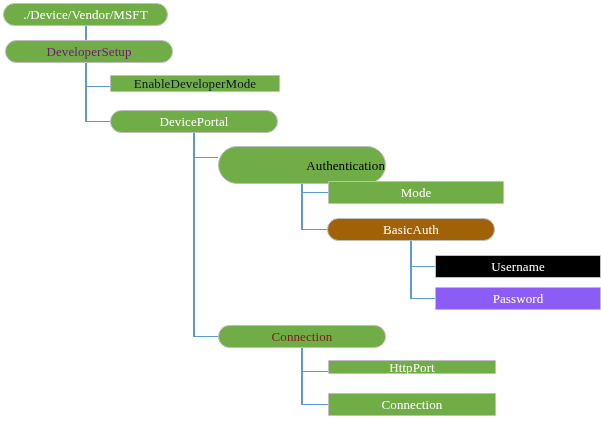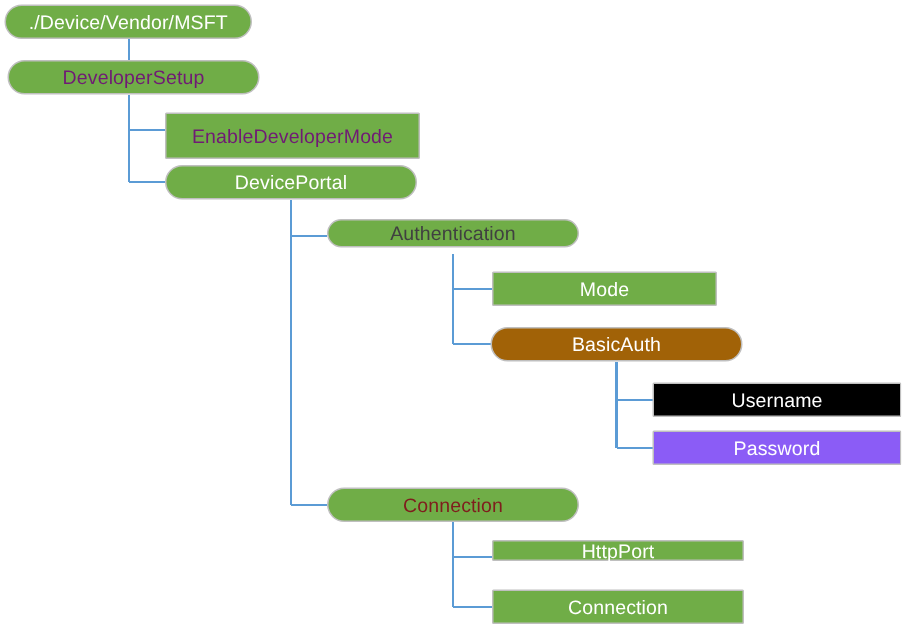--- a/index.html
+++ b/index.html
@@ -6,21 +6,21 @@
     margin: 0;
     padding: 0;
     background: #ffffff;
   }
   #canvas {
     position: relative;
     width: 601px;
     height: 428px;
     background: #ffffff;
     overflow: hidden;
-    font-family: Liberation Sans, sans-serif;
+    font-family: Liberation Serif, serif;
   }
   #connector-layer {
     position: absolute;
     left: 0;
     top: 0;
     width: 601px;
     height: 428px;
     pointer-events: none;
   }
   .node {
@@ -91,30 +91,30 @@
     </g>
   </svg>
 
   <div id="node-layer">
       <div class="node rounded" style="left: 3px; top: 3px; width: 165px; height: 23px; background: rgb(112, 173, 71); color: rgb(255, 255, 255); border-color: rgb(191, 191, 191);">
         <span class="node-label">./Device/Vendor/MSFT</span>
       </div>
       <div class="node rounded" style="left: 5px; top: 40px; width: 168px; height: 23px; background: rgb(112, 173, 71); color: #701a75; border-color: rgb(191, 191, 191);">
         <span class="node-label">DeveloperSetup</span>
       </div>
-      <div class="node square" style="left: 110px; top: 75px; width: 170px; height: 31px; background: rgb(112, 173, 71); color: #701a75; border-color: rgb(191, 191, 191); text-align: center;">
+      <div class="node square" style="left: 110px; top: 75px; width: 170px; height: 17px; background: rgb(112, 173, 71); color: #0f172a; border-color: rgb(191, 191, 191); text-align: center;">
         <span class="node-label">EnableDeveloperMode</span>
       </div>
       <div class="node rounded" style="left: 110px; top: 110px; width: 168px; height: 23px; background: rgb(112, 173, 71); color: rgb(255, 255, 255); border-color: rgb(191, 191, 191);">
         <span class="node-label">DevicePortal</span>
       </div>
-      <div class="node rounded" style="left: 218px; top: 146px; width: 168px; height: 19px; background: rgb(112, 173, 71); color: #404040; border-color: rgb(191, 191, 191);">
+      <div class="node rounded" style="left: 218px; top: 146px; width: 168px; height: 38px; background: rgb(112, 173, 71); color: #000000; border-color: rgb(191, 191, 191); justify-content: flex-end;">
         <span class="node-label">Authentication</span>
       </div>
-      <div class="node square" style="left: 328px; top: 181px; width: 150px; height: 23px; background: rgb(112, 173, 71); color: rgb(255, 255, 255); border-color: rgb(191, 191, 191);">
+      <div class="node square" style="left: 328px; top: 181px; width: 176px; height: 23px; background: rgb(112, 173, 71); color: rgb(255, 255, 255); border-color: rgb(191, 191, 191);">
         <span class="node-label">Mode</span>
       </div>
       <div class="node rounded" style="left: 327px; top: 218px; width: 168px; height: 23px; background: #a16207; color: rgb(255, 255, 255); border-color: rgb(191, 191, 191);">
         <span class="node-label">BasicAuth</span>
       </div>
       <div class="node square" style="left: 435px; top: 255px; width: 166px; height: 23px; background: #000000; color: rgb(255, 255, 255); border-color: rgb(191, 191, 191);">
         <span class="node-label">Username</span>
       </div>
       <div class="node square" style="left: 435px; top: 287px; width: 166px; height: 23px; background: #8b5cf6; color: rgb(255, 255, 255); border-color: rgb(191, 191, 191);">
         <span class="node-label">Password</span>

